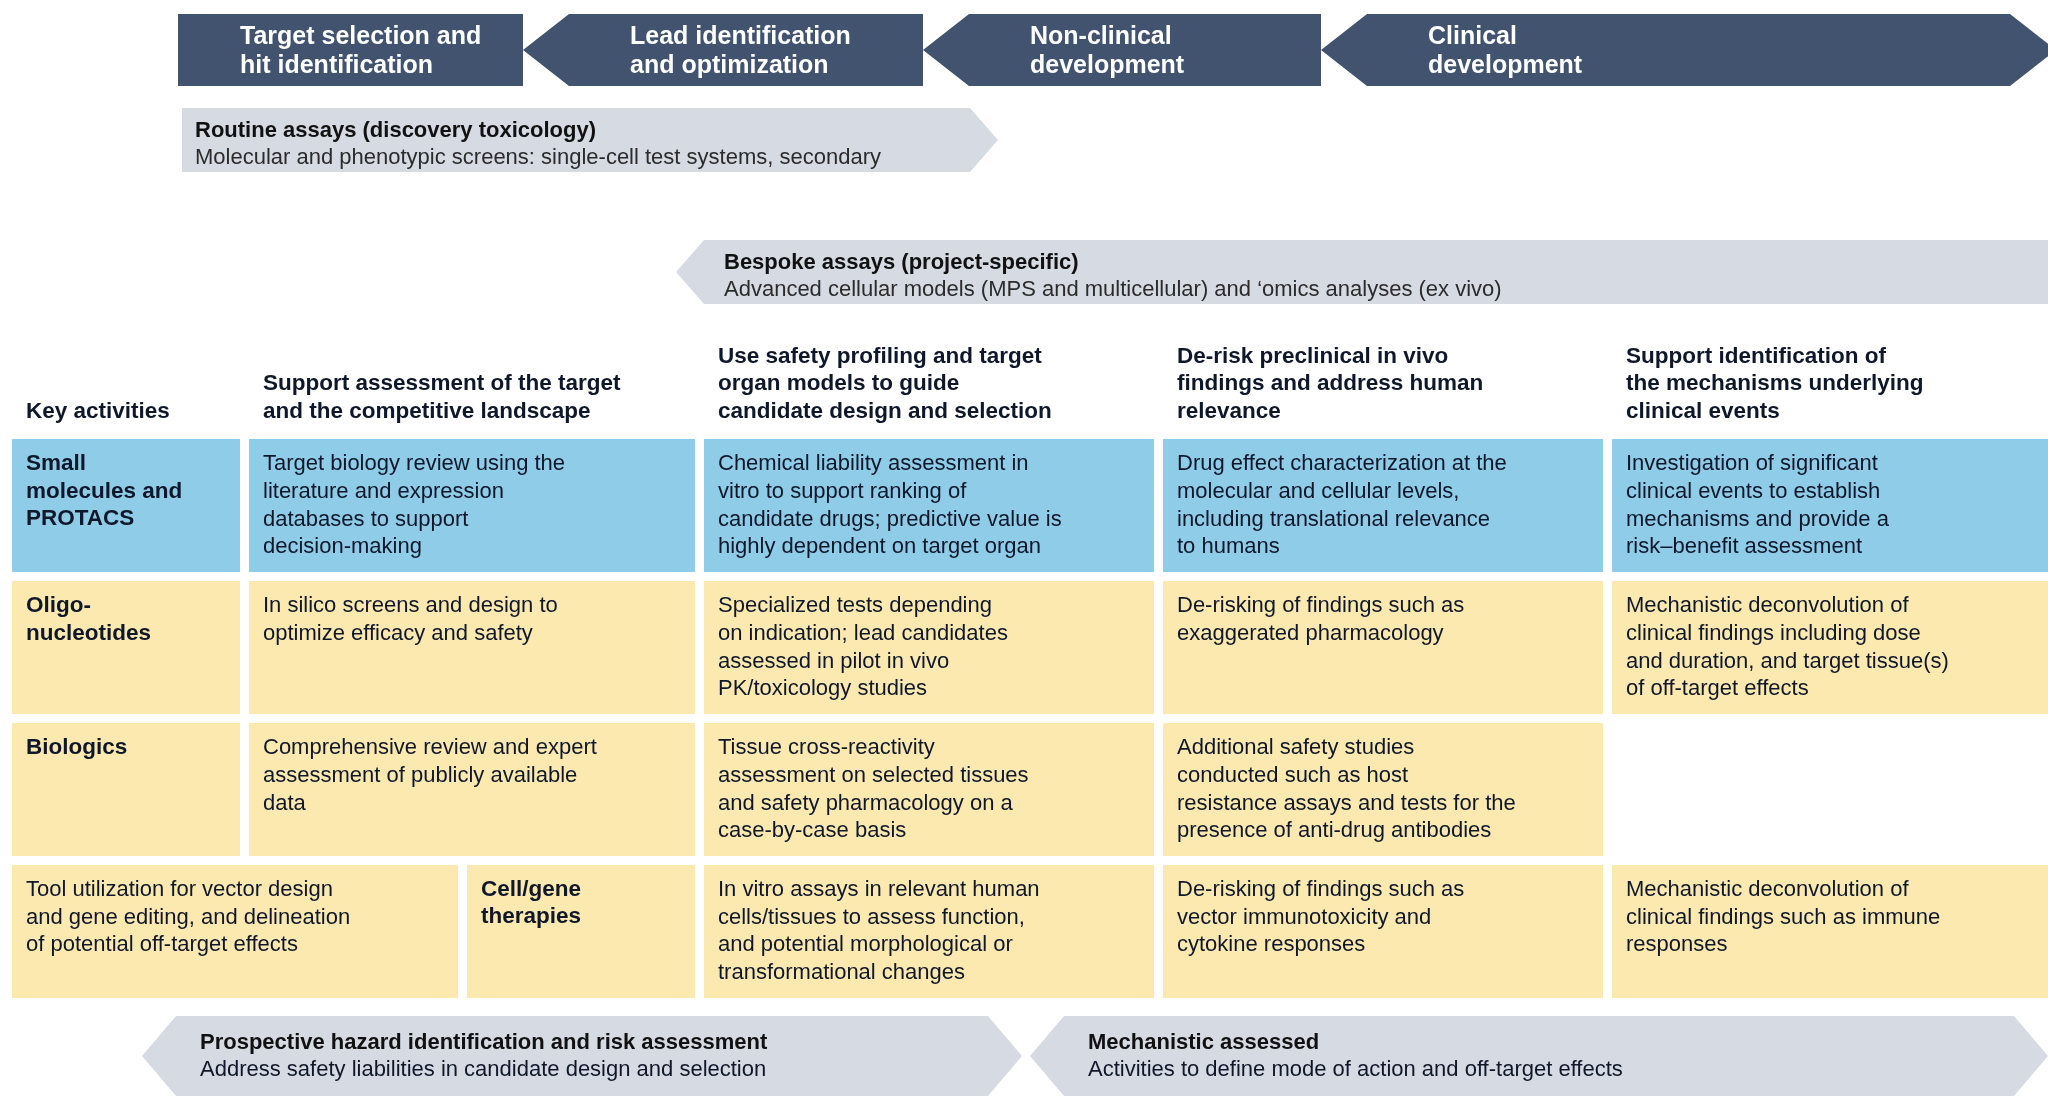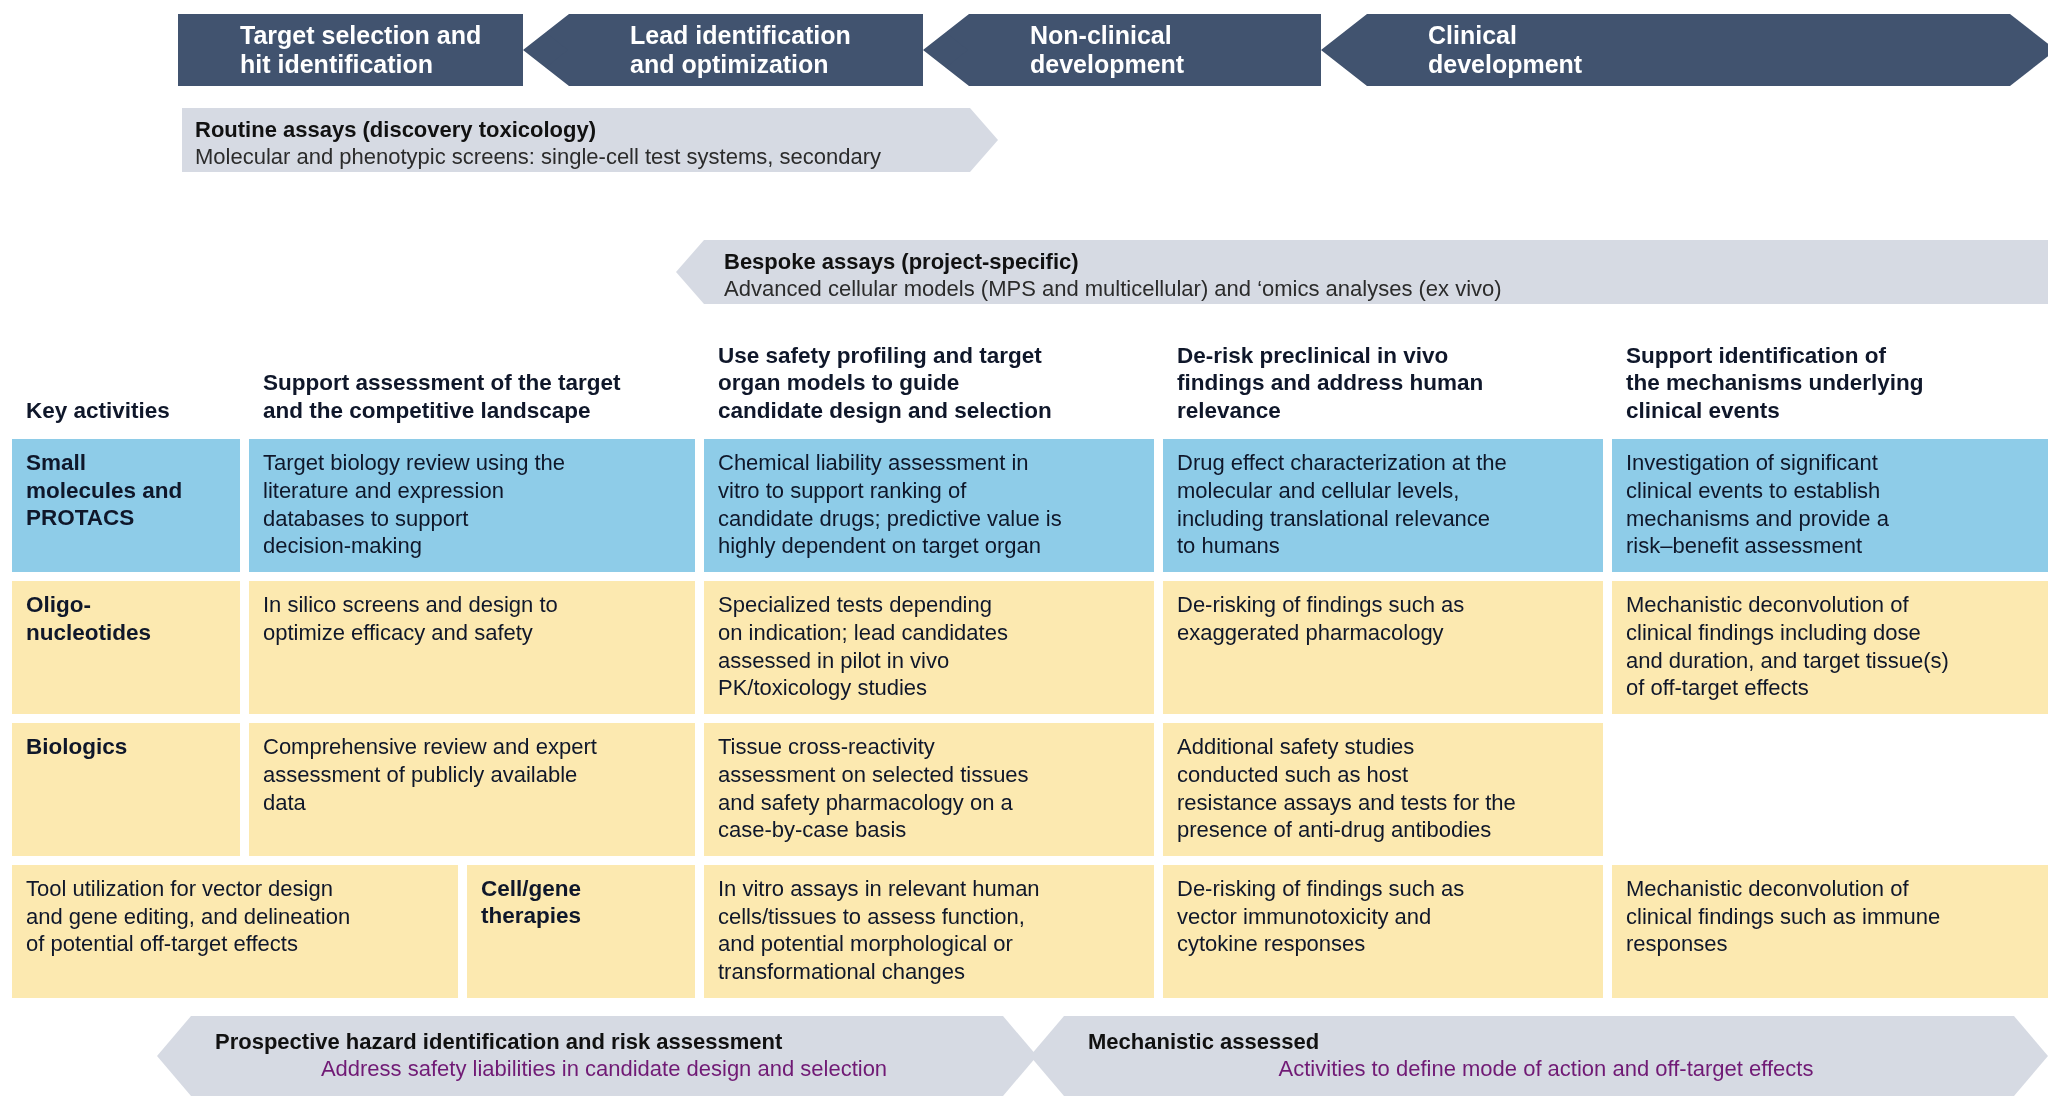--- a/index.html
+++ b/index.html
@@ -165,33 +165,32 @@
   
   .footer-band {
     position: absolute;
     top: 1016px;
     height: 80px;
     background: #d6dae3;
     box-sizing: border-box;
     clip-path: polygon(34px 0, calc(100% - 34px) 0, 100% 50%, calc(100% - 34px) 100%, 34px 100%, 0 50%);
     padding: 12px 44px 10px 58px;
   }
-  #footer-left  { left: 157px; width: 880px; }
+  #footer-left  { left: 142px; width: 880px; }
   #footer-right { left: 1030px; width: 1018px; }
   .footer-title {
     font-weight: bold;
     font-size: 22px;
     line-height: 1.24;
     color: #111111;
   }
   .footer-sub {
     font-size: 22px;
     line-height: 1.24;
-    color: #701a75;
-    text-align: center;
+    color: #0f172a;
   }
 </style>
 </head>
 <body>
 
 <div id="phase-banner">
   <div class="phase-seg s1">
     <span class="phase-label">Target selection and
 hit identification</span>
   </div>

